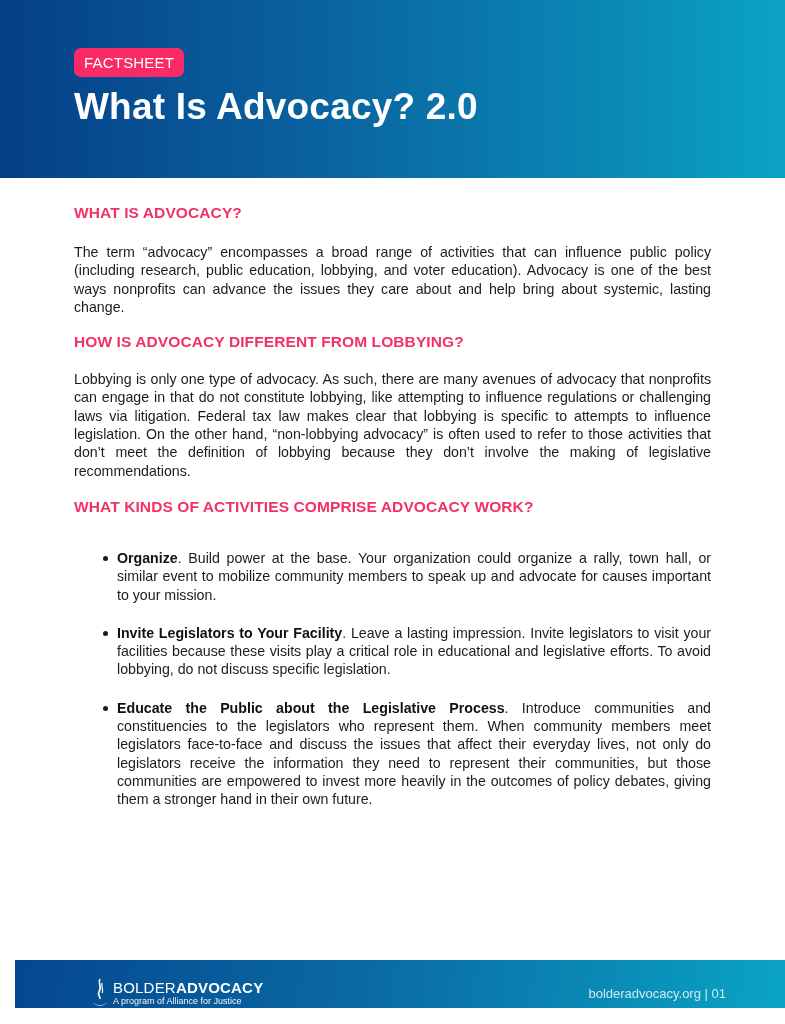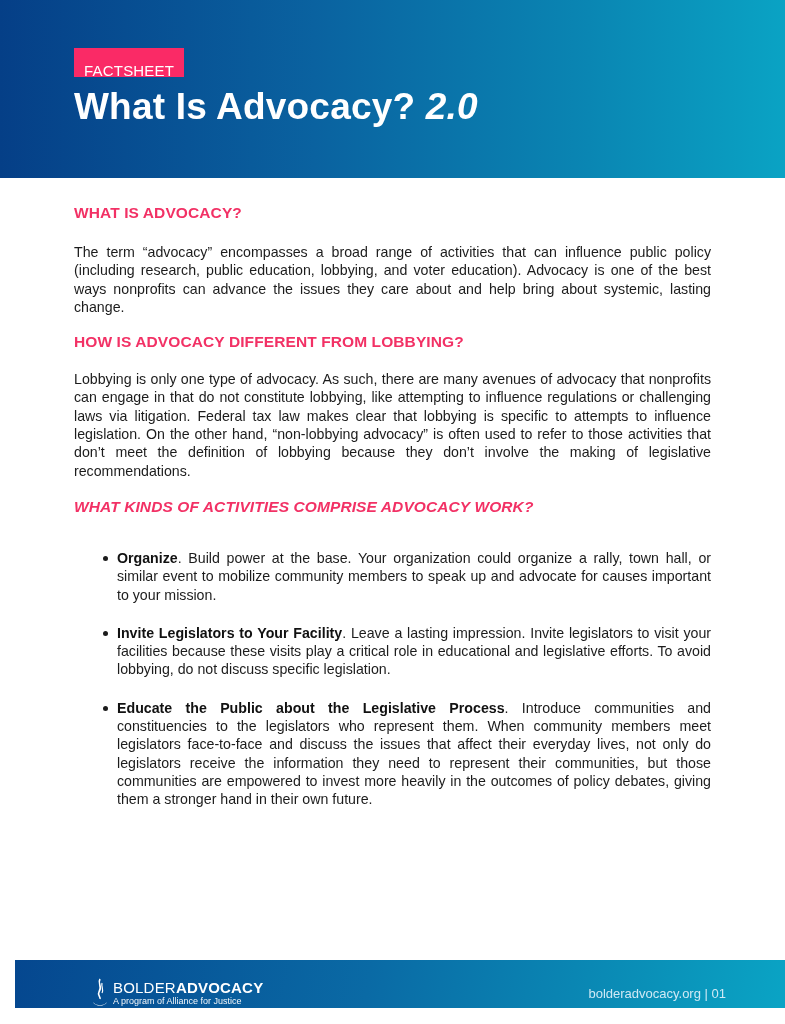--- a/index.html
+++ b/index.html
@@ -4,29 +4,30 @@
   <style>
     * { margin: 0; padding: 0; box-sizing: border-box; }
     html, body { width: 785px; height: 1024px; overflow: hidden; background: #ffffff; }
     body { font-family: "Liberation Sans", "DejaVu Sans", sans-serif; color: #1f1f1f; position: relative; }
 
     .header {
       position: absolute; left: 0; top: 0; width: 785px; height: 178px;
       background: linear-gradient(90deg, #053f87 0%, #0a62a0 40%, #0a86b3 75%, #0aa3c4 100%);
     }
     .badge {
-      position: absolute; left: 74px; top: 48px; height: 29px; padding: 8px 10px;
+      position: absolute; left: 74px; top: 48px; height: 29px; padding: 0 10px;
       background: #fa2a66; color: #ffffff; font-size: 15px; line-height: 29px;
       letter-spacing: 0.2px;
+      border-radius: 7px;
     }
     .title {
       position: absolute; left: 74px; top: 82px; color: #ffffff;
       font-size: 37px; font-weight: bold; line-height: 50px; letter-spacing: 0.2px;
     }
-    .title .ver { font-style: italic; }
+    .title .ver { }
 
     .content { position: absolute; left: 74px; top: 200px; width: 637px; }
     .h2 {
       color: #f23165; font-weight: bold; font-size: 15.5px; letter-spacing: 0.1px;
       line-height: 20px;
     }
     .p {
       font-size: 14.2px; line-height: 18.3px; text-align: justify; color: #1c1c1c;
     }
     .gap-h { margin-top: 20px; }
@@ -68,21 +69,21 @@
   </div>
 </div>
 
 <div class="content">
   <div class="h2" style="margin-top:3px;">WHAT IS ADVOCACY?</div>
   <p class="p gap-p">The term “advocacy” encompasses a broad range of activities that can influence public policy (including research, public education, lobbying, and voter education). Advocacy is one of the best ways nonprofits can advance the issues they care about and help bring about systemic, lasting change.</p>
 
   <div class="h2 gap-h" style="margin-top:16px;">HOW IS ADVOCACY DIFFERENT FROM LOBBYING?</div>
   <p class="p" style="margin-top:18px;">Lobbying is only one type of advocacy. As such, there are many avenues of advocacy that nonprofits can engage in that do not constitute lobbying, like attempting to influence regulations or challenging laws via litigation. Federal tax law makes clear that lobbying is specific to attempts to influence legislation. On the other hand, “non-lobbying advocacy” is often used to refer to those activities that don’t meet the definition of lobbying because they don’t involve the making of legislative recommendations.</p>
 
-  <div class="h2" style="margin-top:17px;font-style:italic;">WHAT KINDS OF ACTIVITIES COMPRISE ADVOCACY WORK?</div>
+  <div class="h2" style="margin-top:17px;">WHAT KINDS OF ACTIVITIES COMPRISE ADVOCACY WORK?</div>
   <ul class="bullets">
     <li><b>Organize</b><span>. Build power at the base. Your organization could organize a rally, town hall, or similar event to mobilize community members to speak up and advocate for causes important to your mission.</span></li>
     <li><b>Invite Legislators to Your Facility</b><span>. Leave a lasting impression. Invite legislators to visit your facilities because these visits play a critical role in educational and legislative efforts. To avoid lobbying, do not discuss specific legislation.</span></li>
     <li><b>Educate the Public about the Legislative Process</b><span>. Introduce communities and constituencies to the legislators who represent them. When community members meet legislators face-to-face and discuss the issues that affect their everyday lives, not only do legislators receive the information they need to represent their communities, but those communities are empowered to invest more heavily in the outcomes of policy debates, giving them a stronger hand in their own future.</span></li>
   </ul>
 </div>
 
 <div class="footer">
   <div class="logo">
     <svg class="logo-icon" viewBox="0 0 18 32">

